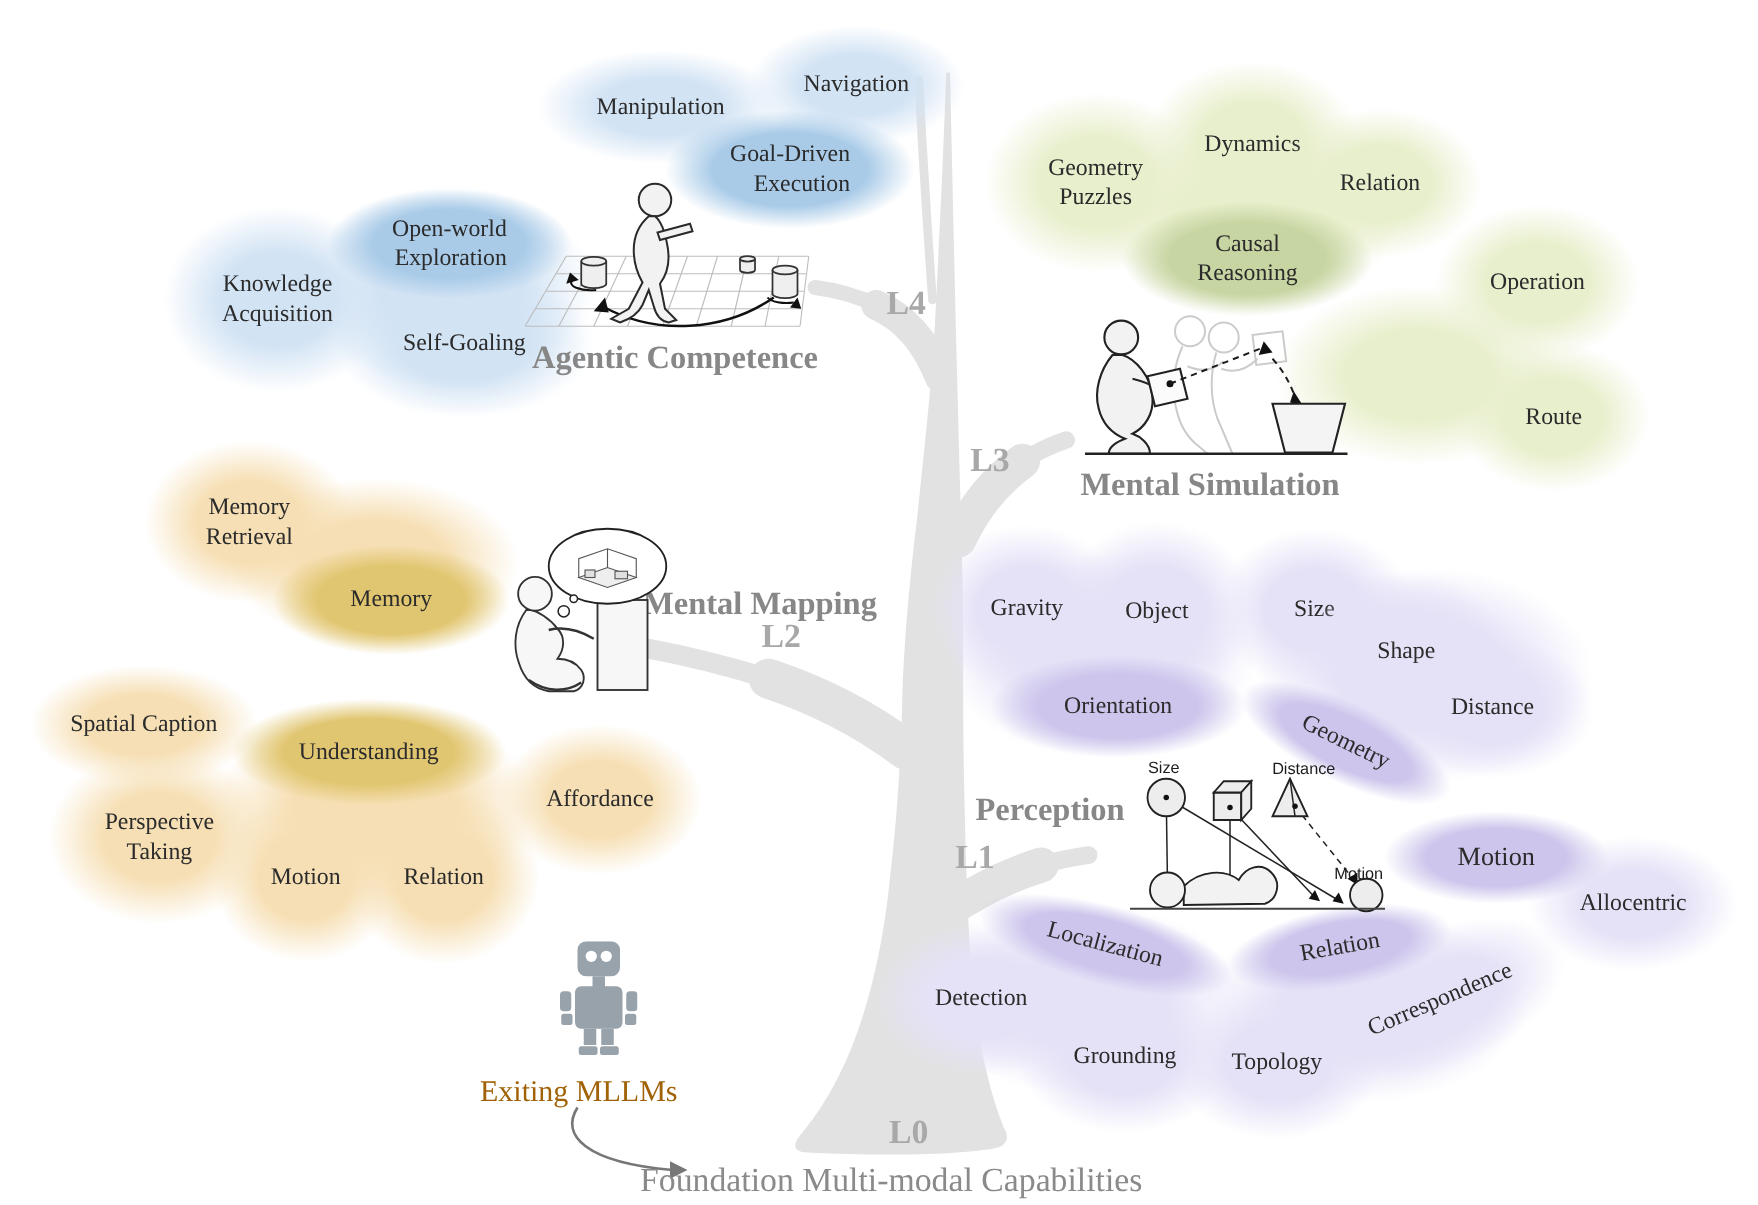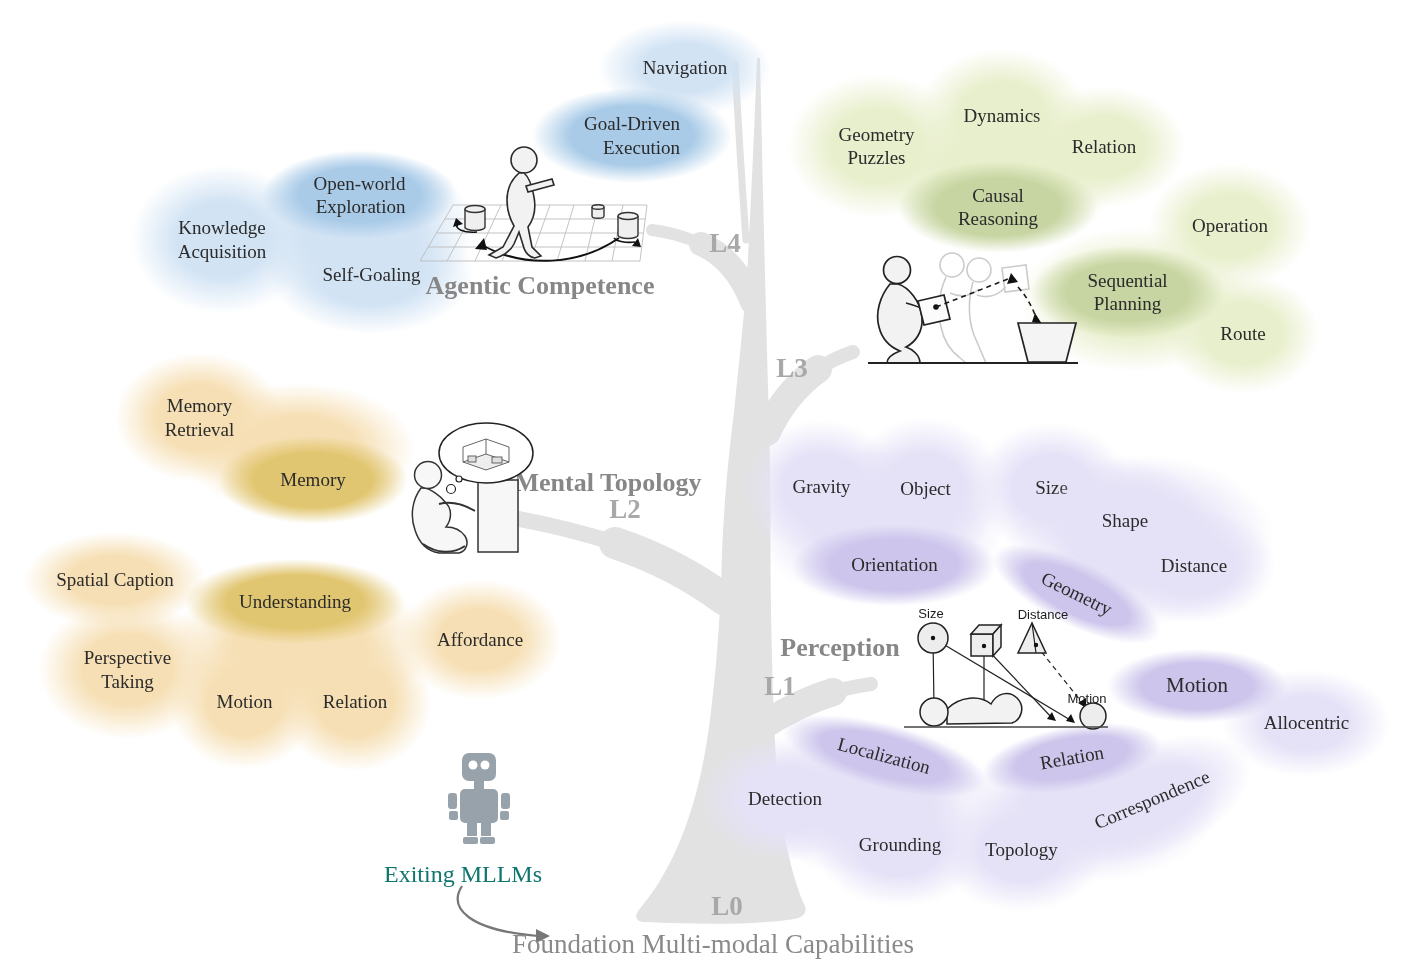--- a/index.html
+++ b/index.html
@@ -25,21 +25,21 @@
   .b-purple-d { background: radial-gradient(ellipse closest-side, #cdc5ec 0%, #cdc5ec 62%, rgba(205,197,236,0) 100%); }
   .cluster-title {
     position:absolute; transform:translate(-50%,-50%); font-weight:bold;
     font-size:26px; color:#878787; white-space:nowrap; pointer-events:none;
   }
   .lvl {
     position:absolute; transform:translate(-50%,-50%); font-weight:bold;
     font-size:27px; color:#a8a8a8; pointer-events:none;
   }
   .footer-existing {
-    position:absolute; transform:translate(-50%,-50%); font-size:24px; color:#0f766e; white-space:nowrap;
+    position:absolute; transform:translate(-50%,-50%); font-size:24px; color:#a16207; white-space:nowrap;
   }
   .footer-foundation {
     position:absolute; transform:translate(-50%,-50%); font-size:27px; color:#8a8a8a; white-space:nowrap;
   }
   .illus { position:absolute; pointer-events:none; }
   .illus-label { font-family:"Liberation Sans", sans-serif; font-size:13px; fill:#1c1c1c; }
 </style>
 </head>
 <body>
 
@@ -82,20 +82,21 @@
   <div class="blob b-blue" style="left:240px;top:145px;width:240px;height:170px;"></div>
   <div class="blob b-amber" style="left:180px;top:380px;width:240px;height:140px;"></div>
   <div class="blob b-amber" style="left:165px;top:565px;width:270px;height:160px;"></div>
   <div class="blob b-green" style="left:875px;top:100px;width:250px;height:150px;"></div>
   <div class="blob b-green" style="left:1015px;top:225px;width:240px;height:150px;"></div>
   <div class="blob b-purple" style="left:750px;top:440px;width:260px;height:170px;"></div>
   <div class="blob b-purple" style="left:1000px;top:450px;width:280px;height:180px;"></div>
   <div class="blob b-purple" style="left:740px;top:720px;width:260px;height:160px;"></div>
   <div class="blob b-purple" style="left:955px;top:725px;width:270px;height:160px;"></div>
 
+  <div class="blob b-blue" style="left:426px;top:38px;width:205px;height:95px;">Manipulation</div>
   <div class="blob b-blue" style="left:595px;top:18px;width:180px;height:100px;">Navigation</div>
   <div class="blob b-blue" style="left:127px;top:162px;width:190px;height:155px;">Knowledge
 Acquisition</div>
   <div class="blob b-blue" style="left:264px;top:212px;width:215px;height:125px;">Self-Goaling</div>
   <div class="blob b-blue-d" style="left:532px;top:88px;width:200px;height:95px;">Goal-Driven
 Execution</div>
   <div class="blob b-blue-d" style="left:262px;top:151px;width:195px;height:88px;">Open-world
 Exploration</div>
 
   <div class="blob b-amber" style="left:112px;top:350px;width:175px;height:135px;">Memory
@@ -110,41 +111,40 @@
   <div class="blob b-amber-d" style="left:185px;top:559px;width:220px;height:85px;">Understanding</div>
 
   <div class="blob b-green" style="left:784px;top:71px;width:185px;height:150px;">Geometry
 Puzzles</div>
   <div class="blob b-green" style="left:912px;top:46px;width:180px;height:140px;">Dynamics</div>
   <div class="blob b-green" style="left:1019px;top:84px;width:170px;height:125px;">Relation</div>
   <div class="blob b-green" style="left:1145px;top:161px;width:170px;height:130px;">Operation</div>
   <div class="blob b-green" style="left:1163px;top:271px;width:160px;height:125px;">Route</div>
   <div class="blob b-green-d" style="left:898px;top:161px;width:200px;height:92px;">Causal
 Reasoning</div>
-  <div class="blob b-green-d" style="left:1030px;top:246px;width:195px;height:92px;">Sequential
-Planning</div>
 
   <div class="blob b-purple" style="left:739px;top:417px;width:165px;height:140px;">Gravity</div>
   <div class="blob b-purple" style="left:843px;top:414px;width:165px;height:150px;">Object</div>
   <div class="blob b-purple" style="left:969px;top:420px;width:165px;height:135px;">Size</div>
   <div class="blob b-purple" style="left:1040px;top:456px;width:170px;height:130px;">Shape</div>
   <div class="blob b-purple" style="left:1109px;top:507px;width:170px;height:118px;">Distance</div>
   <div class="blob b-purple" style="left:1219px;top:667px;width:175px;height:112px;">Allocentric</div>
   <div class="blob b-purple" style="left:695px;top:734px;width:180px;height:130px;">Detection</div>
   <div class="blob b-purple" style="left:810px;top:781px;width:180px;height:128px;">Grounding</div>
   <div class="blob b-purple" style="left:934px;top:786px;width:175px;height:128px;">Topology</div>
   <div class="blob b-purple" style="left:1042px;top:742px;width:220px;height:115px;transform:rotate(-23deg);">Correspondence</div>
   <div class="blob b-purple-d" style="left:792px;top:524px;width:205px;height:82px;">Orientation</div>
   <div class="blob b-purple-d" style="left:984px;top:562px;width:185px;height:64px;transform:rotate(26deg);">Geometry</div>
   <div class="blob b-purple-d" style="left:1107px;top:649px;width:180px;height:74px;font-size:21px;">Motion</div>
   <div class="blob b-purple-d" style="left:779px;top:724px;width:210px;height:64px;transform:rotate(15deg);">Localization</div>
   <div class="blob b-purple-d" style="left:982px;top:726px;width:180px;height:64px;transform:rotate(-10deg);">Relation</div>
 
   <div class="cluster-title" style="left:540px;top:286px;">Agentic Competence</div>
-  <div class="cluster-title" style="left:608px;top:483px;">Mental Topology</div>
+  <div class="cluster-title" style="left:608px;top:483px;">Mental Mapping</div>
+  <div class="cluster-title" style="left:968px;top:388px;">Mental Simulation</div>
   <div class="cluster-title" style="left:840px;top:648px;">Perception</div>
 
   <div class="lvl" style="left:725px;top:243px;">L4</div>
   <div class="lvl" style="left:792px;top:368px;">L3</div>
   <div class="lvl" style="left:625px;top:509px;">L2</div>
   <div class="lvl" style="left:780px;top:686px;">L1</div>
   <div class="lvl" style="left:727px;top:906px;">L0</div>
 
   <svg class="illus" style="left:420px;top:128px;" width="265" height="165" viewBox="0 0 265 165">
     <g stroke="#bcbcbc" stroke-width="0.9">

